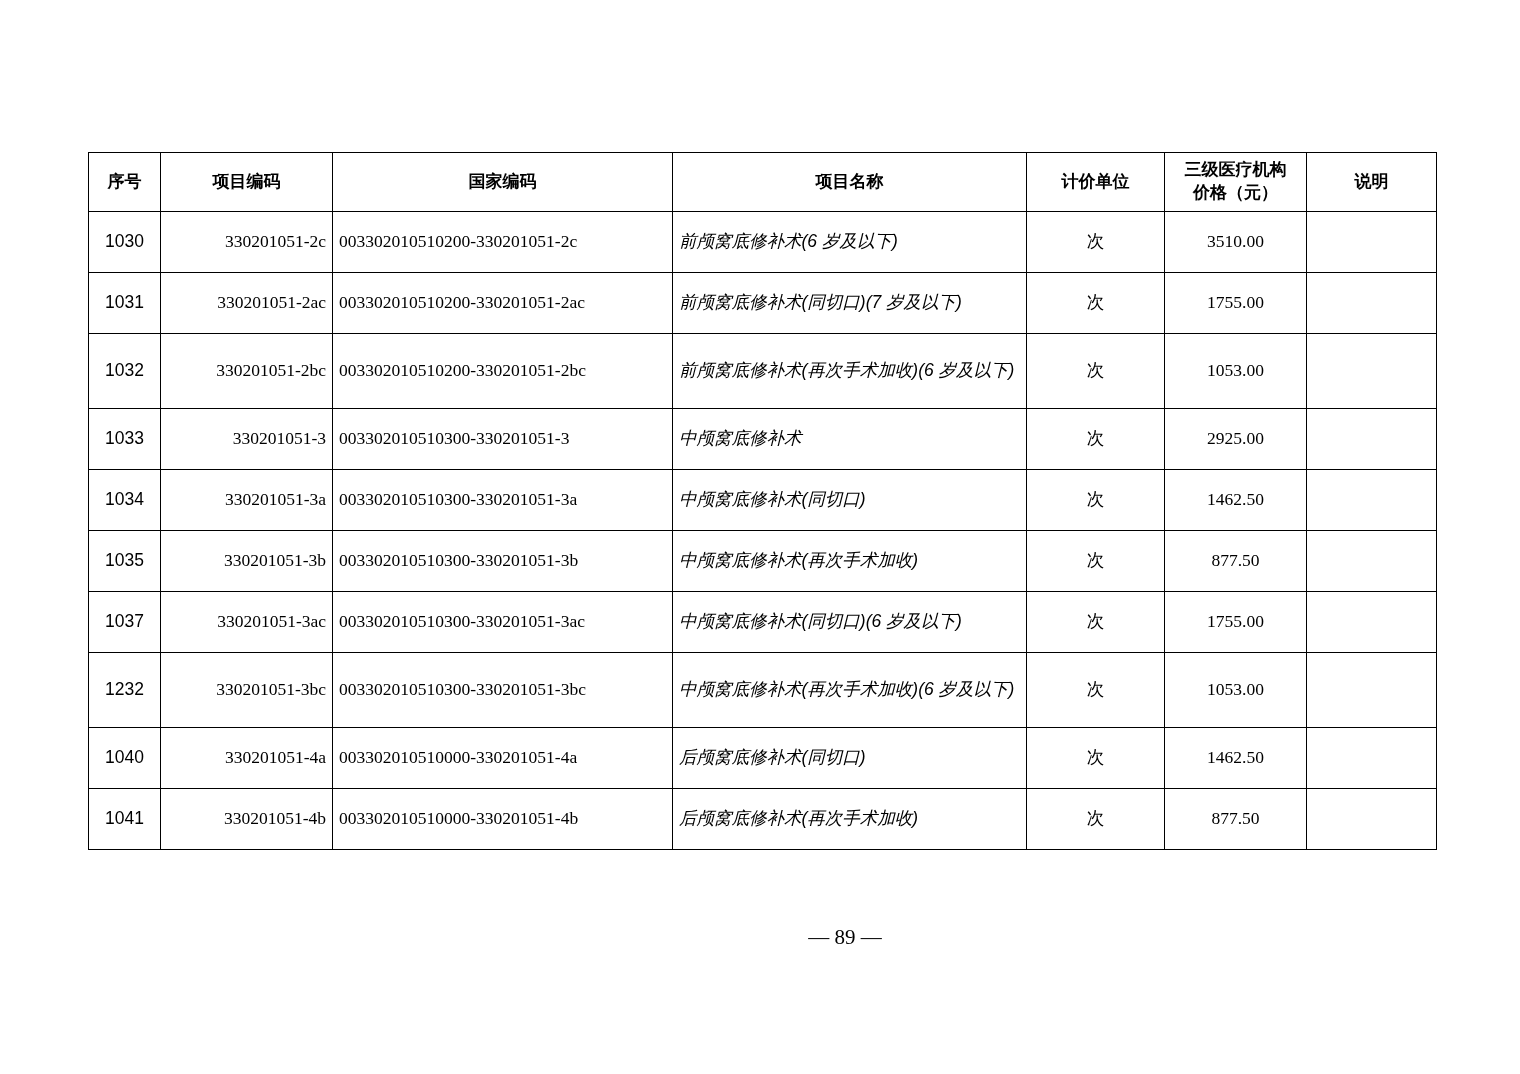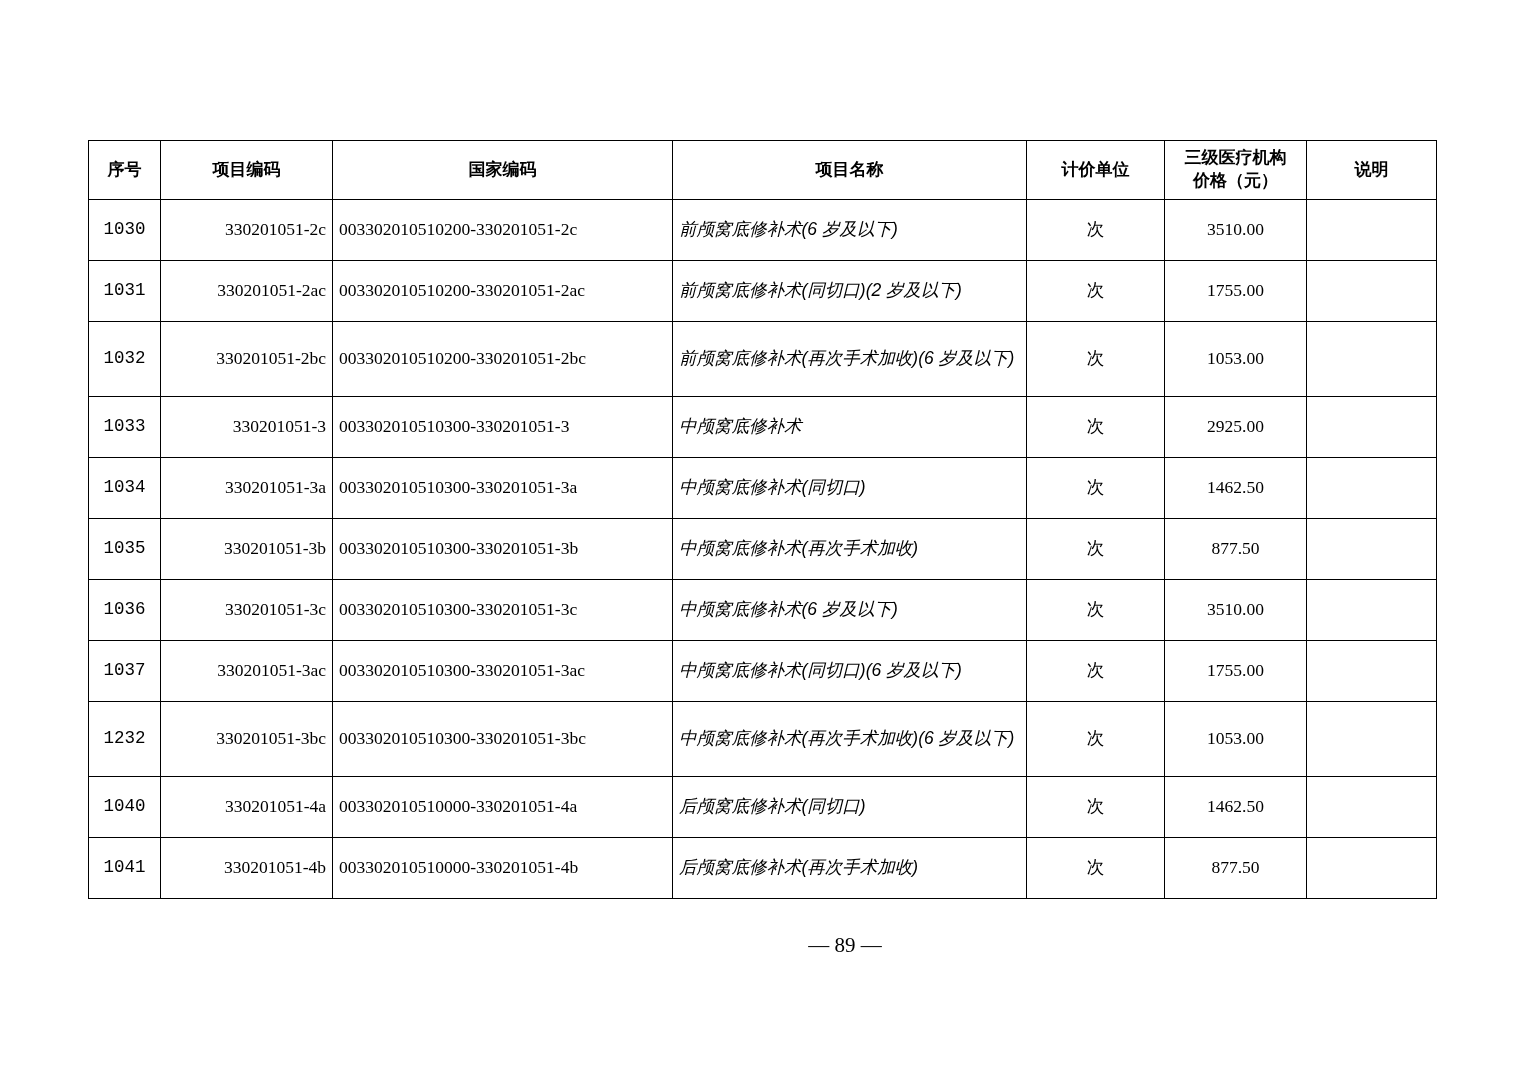--- a/index.html
+++ b/index.html
@@ -17,21 +17,21 @@
   .page {
     position: absolute;
     left: 0; top: 0;
     width: 1520px;
     height: 1074px;
     box-sizing: border-box;
   }
   .table-wrap {
     position: absolute;
     left: 88px;
-    top: 140px;
+    top: 152px;
     width: 1348px;
   }
   table.price-table {
     border-collapse: collapse;
     width: 1348px;
     table-layout: fixed;
   }
   table.price-table th,
   table.price-table td {
     border: 1px solid #000000;
@@ -51,40 +51,39 @@
   }
   
   col.c-seq   { width: 72px; }
   col.c-code  { width: 172px; }
   col.c-natl  { width: 340px; }
   col.c-name  { width: 354px; }
   col.c-unit  { width: 138px; }
   col.c-price { width: 142px; }
   col.c-note  { width: 130px; }
 
-  td.seq   { text-align: center; font-family: Liberation Mono, monospace; }
+  td.seq   { text-align: center; font-family: Liberation Sans, sans-serif; }
   td.code  { text-align: right; padding-left: 8px; }
   td.natl  { text-align: left; padding-left: 8px; }
   td.name  { text-align: left; padding-left: 8px; font-family: "Liberation Sans", "DejaVu Sans", sans-serif; font-size: 17px; font-style: italic; }
   td.unit  { text-align: center; font-family: "Liberation Sans", "DejaVu Sans", sans-serif; font-size: 17px; }
   td.price { text-align: center; }
   td.note  { text-align: center; }
 
   tr.row-1 td { height: 48px; }
   tr.row-2 td { height: 62px; }
 
   .footer {
     position: absolute;
     left: 0;
     top: 925px;
     width: 1520px;
     text-align: center;
     font-size: 21px;
     font-family: "Liberation Serif", serif;
-    margin-top: 8px;
   }
   .footer .pg {
     display: inline-block;
     padding: 0 0 0 170px;
   }
 </style>
 </head>
 <body>
 
 <div class="page">
@@ -121,21 +120,21 @@
             <td class="natl">003302010510200-330201051-2c</td>
             <td class="name">前颅窝底修补术(6 岁及以下)</td>
             <td class="unit">次</td>
             <td class="price">3510.00</td>
             <td class="note"></td>
           </tr>
           <tr class="row-1">
             <td class="seq">1031</td>
             <td class="code">330201051-2ac</td>
             <td class="natl">003302010510200-330201051-2ac</td>
-            <td class="name">前颅窝底修补术(同切口)(2 岁及以下)</td>
+            <td class="name">前颅窝底修补术(同切口)(7 岁及以下)</td>
             <td class="unit">次</td>
             <td class="price">1755.00</td>
             <td class="note"></td>
           </tr>
           <tr class="row-2">
             <td class="seq">1032</td>
             <td class="code">330201051-2bc</td>
             <td class="natl">003302010510200-330201051-2bc</td>
             <td class="name">前颅窝底修补术(再次手术加收)(6 岁及以下)</td>
             <td class="unit">次</td>
@@ -163,29 +162,20 @@
           <tr class="row-1">
             <td class="seq">1035</td>
             <td class="code">330201051-3b</td>
             <td class="natl">003302010510300-330201051-3b</td>
             <td class="name">中颅窝底修补术(再次手术加收)</td>
             <td class="unit">次</td>
             <td class="price">877.50</td>
             <td class="note"></td>
           </tr>
           <tr class="row-1">
-            <td class="seq">1036</td>
-            <td class="code">330201051-3c</td>
-            <td class="natl">003302010510300-330201051-3c</td>
-            <td class="name">中颅窝底修补术(6 岁及以下)</td>
-            <td class="unit">次</td>
-            <td class="price">3510.00</td>
-            <td class="note"></td>
-          </tr>
-          <tr class="row-1">
             <td class="seq">1037</td>
             <td class="code">330201051-3ac</td>
             <td class="natl">003302010510300-330201051-3ac</td>
             <td class="name">中颅窝底修补术(同切口)(6 岁及以下)</td>
             <td class="unit">次</td>
             <td class="price">1755.00</td>
             <td class="note"></td>
           </tr>
           <tr class="row-2">
             <td class="seq">1232</td>

